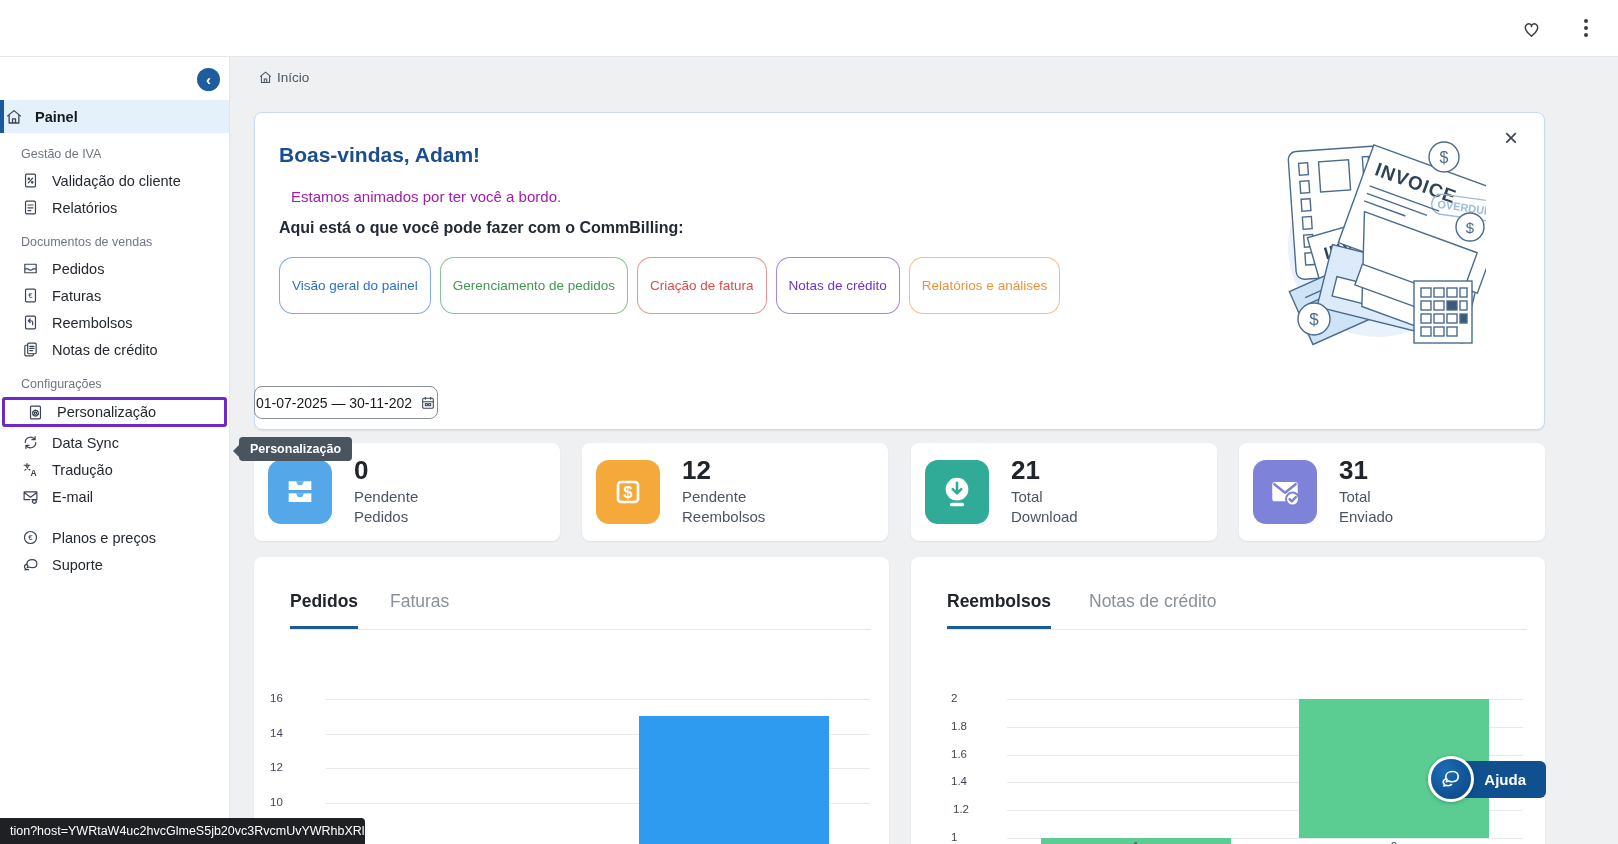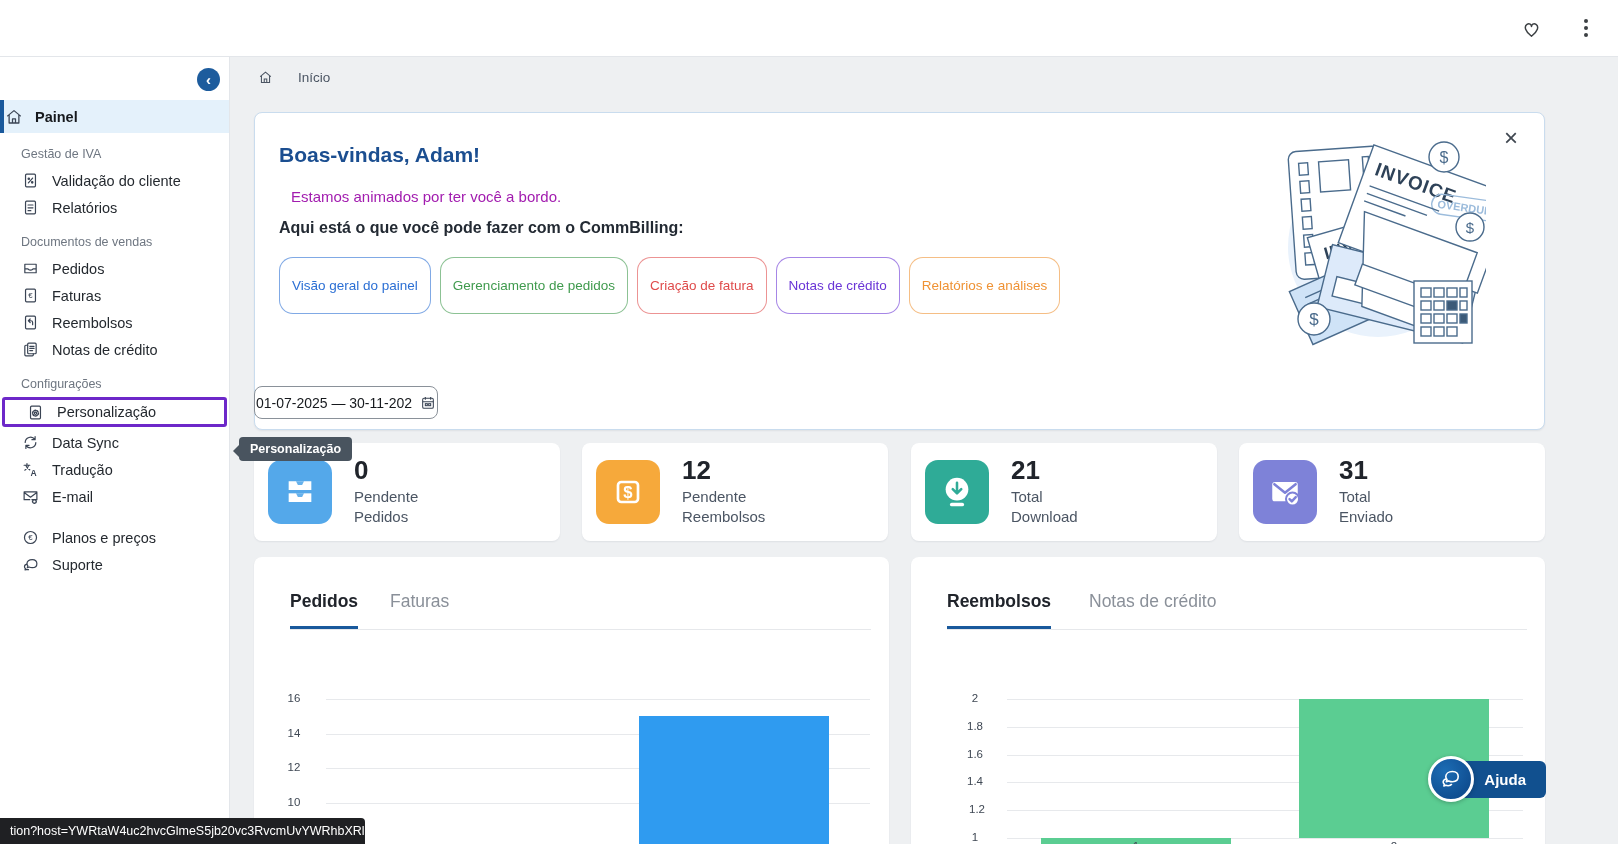--- a/index.html
+++ b/index.html
@@ -32,21 +32,21 @@
   .nav-section{font-size:12.5px;color:#6e7681;padding:0 21px;margin:14px 0 6px}
   .hl-purple{position:relative;margin:2px 2px;border:3px solid #6d28c9;border-radius:3px}
   .hl-purple .nav-item{height:24px}
   .nav-gap{height:14px}
   
   .tooltip{position:absolute;left:239px;top:437px;background:#49545f;color:#fff;font-size:12.5px;
            font-weight:700;padding:5px 11px;border-radius:4px;z-index:7;white-space:nowrap}
   .tooltip .arrow{position:absolute;left:-6px;top:8px;width:0;height:0;border-top:6px solid transparent;
                   border-bottom:6px solid transparent;border-right:6px solid #49545f}
   
-  .breadcrumb{position:absolute;left:258px;top:70px;display:flex;align-items:center;gap:25px;
+  .breadcrumb{position:absolute;left:258px;top:70px;display:flex;align-items:center;gap:4px;
               font-size:13.5px;color:#4b5563;z-index:2}
   .breadcrumb svg{stroke:#4b5563;fill:none;stroke-width:1.7}
   .card{background:#fff;border-radius:8px;box-shadow:0 1px 2px rgba(20,30,50,.07)}
   .welcome{position:absolute;left:254px;top:112px;width:1291px;height:318px;border:1px solid #c9dcee;box-sizing:border-box}
   .welcome-title{position:absolute;left:24px;top:30px;font-size:21px;font-weight:700;color:#1b4e90}
   .welcome-sub{position:absolute;left:36px;top:75px;font-size:15px;color:#a21caf}
   .welcome-intro{position:absolute;left:24px;top:106px;font-size:16px;font-weight:700;color:#232a33}
   .pill-row{position:absolute;left:24px;top:144px;display:flex;gap:9px}
   .pill{border:1px solid;border-radius:14px;padding:20px 12px;font-size:13.5px;background:#fff;cursor:pointer;white-space:nowrap}
   .close-x{position:absolute;right:20px;top:12px;background:none;border:none;font-size:24px;color:#3f4750;cursor:pointer;line-height:1}
@@ -63,21 +63,21 @@
   .stat-num{font-size:26px;font-weight:700;color:#20242b;line-height:1.05}
   .stat-label{font-size:15px;color:#4b5563;line-height:1.35;margin-top:3px}
   
   .chart-card{position:absolute;top:557px;height:330px}
   #chart-left{left:254px;width:635px}
   #chart-right{left:911px;width:634px}
   .tab-row{position:absolute;left:36px;right:18px;top:34px;height:38px;border-bottom:1px solid #e6e8eb}
   .tab{position:absolute;top:0;font-size:17.5px;color:#8a9099;cursor:pointer;padding-bottom:14px}
   .tab.active{color:#20242b;font-weight:700;border-bottom:3px solid #19599c}
   .gridline{position:absolute;height:1px;background:#e7e9ec}
-  .tick-label{position:absolute;width:48px;text-align:center;font-size:11.5px;color:#3f4854}
+  .tick-label{position:absolute;width:48px;text-align:left;font-size:11.5px;color:#3f4854}
   .bar{position:absolute}
   .cat-label{position:absolute;font-size:11.5px;color:#3f4854;width:40px;text-align:center}
   
   .status-bar{position:absolute;left:0;bottom:0;width:365px;height:26px;background:#1f2023;color:#fff;
               font-size:12.5px;display:flex;align-items:center;padding:0 10px;box-sizing:border-box;
               border-top-right-radius:4px;white-space:nowrap;overflow:hidden;z-index:8}
   
   .help{position:absolute;right:72px;bottom:42px;display:flex;align-items:center;cursor:pointer;z-index:8}
   .help-circle{width:46px;height:46px;border-radius:50%;background:radial-gradient(circle at 35% 30%,#1c6cb4,#0b4384);
                border:3px solid #fff;display:flex;align-items:center;justify-content:center;z-index:2;box-sizing:border-box;

